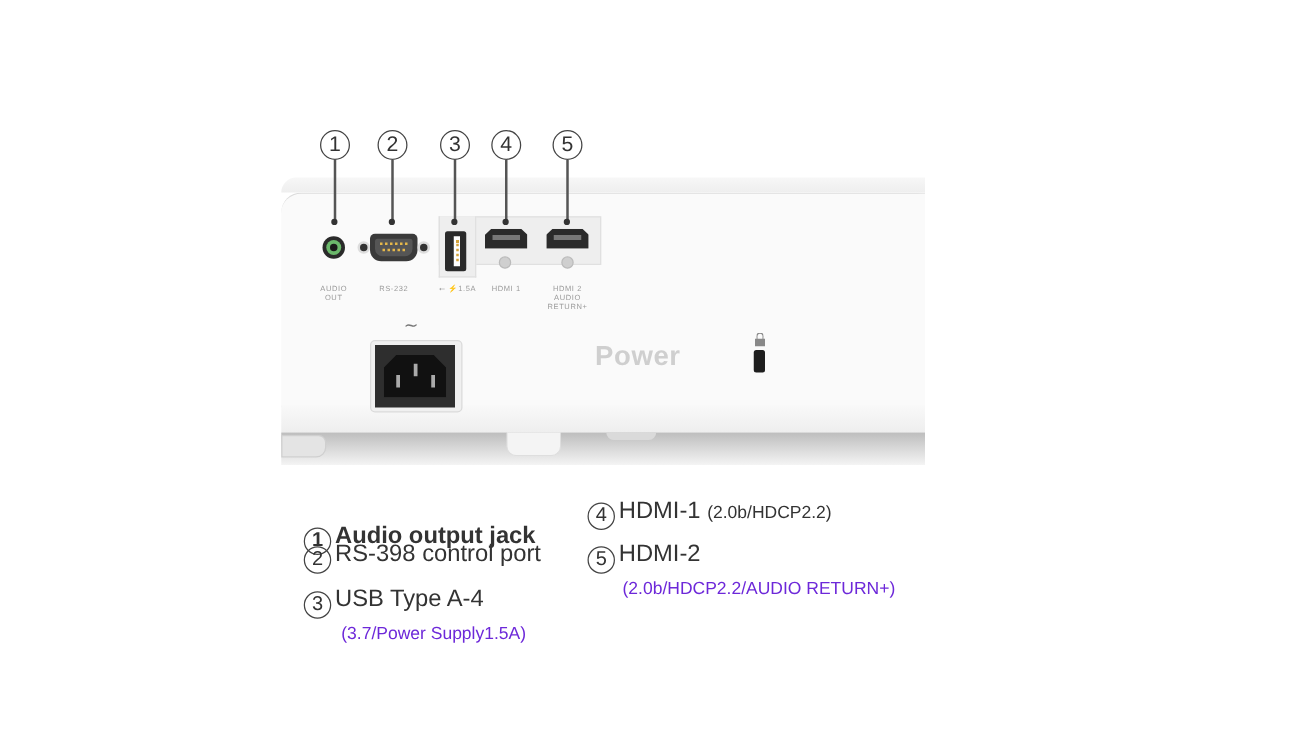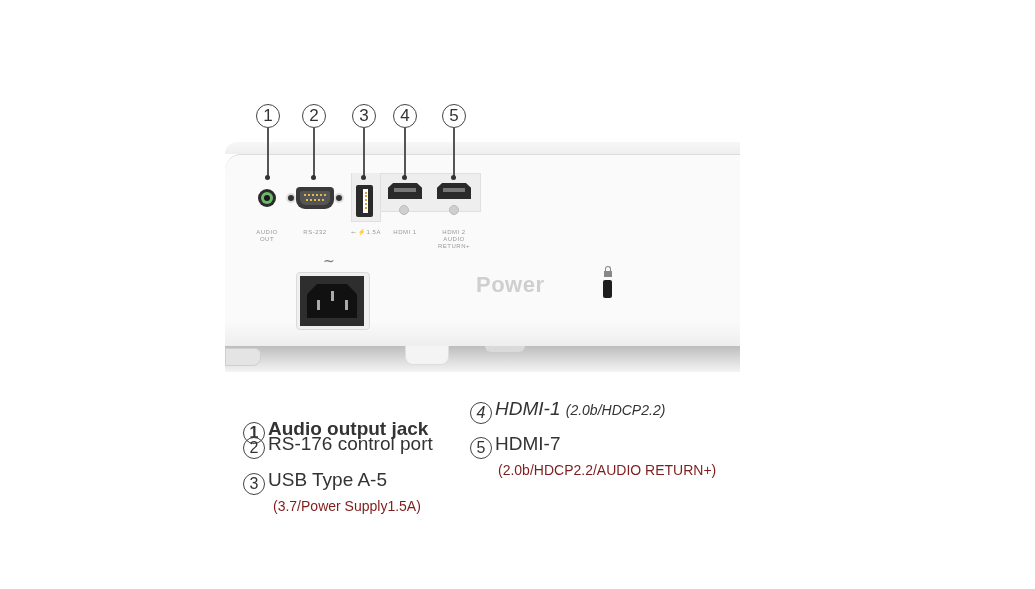--- a/index.html
+++ b/index.html
@@ -12,21 +12,21 @@
   
   .body-top{position:absolute;left:225px;top:142px;width:515px;height:12px;background:linear-gradient(#f7f7f7,#eeeeee);border-top-left-radius:14px;}
   .body-panel{position:absolute;left:225px;top:154px;width:515px;height:170px;background:#fafafa;border-top:1px solid #dcdcdc;border-top-left-radius:16px;border-bottom:1px solid #e3e3e3;}
   .body-lower{position:absolute;left:225px;top:324px;width:515px;height:22px;background:linear-gradient(#f9f9f9,#eeeeee);}
   .body-shadow{position:absolute;left:225px;top:346px;width:515px;height:26px;background:linear-gradient(#bdbdbd,#d9d9d9 50%,#f4f4f4);}
   .recess{position:absolute;left:351px;top:173px;width:128px;height:37px;background:#eeeeee;border:1px solid #e0e0e0;}
   .recess-usb{position:absolute;left:351px;top:173px;width:28px;height:48px;background:#eeeeee;border:1px solid #e0e0e0;border-top:none;}
   .port-label{position:absolute;font-size:6px;color:#9a9a9a;text-align:center;letter-spacing:0.5px;line-height:7px;font-family:"Liberation Sans",sans-serif;}
   .legend-line{position:absolute;font-size:19px;color:#333;font-family:"Liberation Sans",sans-serif;white-space:nowrap;}
   .legend-line .lc{display:inline-block;width:22px;height:22px;border:1.4px solid #444;border-radius:50%;box-sizing:border-box;font-size:16px;line-height:20px;text-align:center;margin-right:3px;vertical-align:-3px;}
-  .legend-sub{position:absolute;font-size:14px;color:#7f1d1d;font-family:"Liberation Sans",sans-serif;white-space:nowrap;text-align:right;}
+  .legend-sub{position:absolute;font-size:14px;color:#6d28d9;font-family:"Liberation Sans",sans-serif;white-space:nowrap;text-align:right;}
   .small{font-size:14px;}
 </style>
 </head>
 <body>
 
 <div class="circ" style="left:256px;top:104px;">1</div>
 <div class="circ" style="left:302px;top:104px;">2</div>
 <div class="circ" style="left:352px;top:104px;">3</div>
 <div class="circ" style="left:393px;top:104px;">4</div>
 <div class="circ" style="left:442px;top:104px;">5</div>
@@ -100,27 +100,27 @@
 <div class="abs" style="left:476px;top:272px;font-size:22px;font-weight:bold;color:#cfcfcf;font-family:'Liberation Sans',sans-serif;letter-spacing:0.5px;">Power</div>
 
 <div class="abs" style="left:605px;top:266px;width:6px;height:6px;border:1.5px solid #888;border-bottom:none;border-radius:4px 4px 0 0;box-sizing:border-box;"></div>
 <div class="abs" style="left:604px;top:271px;width:8px;height:6px;background:#888;"></div>
 <div class="abs" style="left:603px;top:280px;width:9px;height:18px;background:#1e1e1e;border-radius:2px;"></div>
 
 <div class="legend-line" style="left:243px;top:418px;font-weight:bold;">
   <span class="lc">1</span><span>Audio output jack</span>
 </div>
 <div class="legend-line" style="left:243px;top:433px;">
-  <span class="lc">2</span><span>RS-176 control port</span>
+  <span class="lc">2</span><span>RS-398 control port</span>
 </div>
 <div class="legend-line" style="left:243px;top:469px;">
-  <span class="lc">3</span><span>USB Type A-5</span>
+  <span class="lc">3</span><span>USB Type A-4</span>
 </div>
 <div class="legend-sub" style="left:273px;top:498px;">(3.7/Power Supply1.5A)</div>
 
-<div class="legend-line" style="left:470px;top:398px;font-style:italic;">
+<div class="legend-line" style="left:470px;top:398px;">
   <span class="lc">4</span><span>HDMI-1</span>
   <span class="small">(2.0b/HDCP2.2)</span>
 </div>
 <div class="legend-line" style="left:470px;top:433px;">
-  <span class="lc">5</span><span>HDMI-7</span>
+  <span class="lc">5</span><span>HDMI-2</span>
 </div>
 <div class="legend-sub" style="left:498px;top:462px;">(2.0b/HDCP2.2/AUDIO RETURN+)</div>
 
 </body></html>

